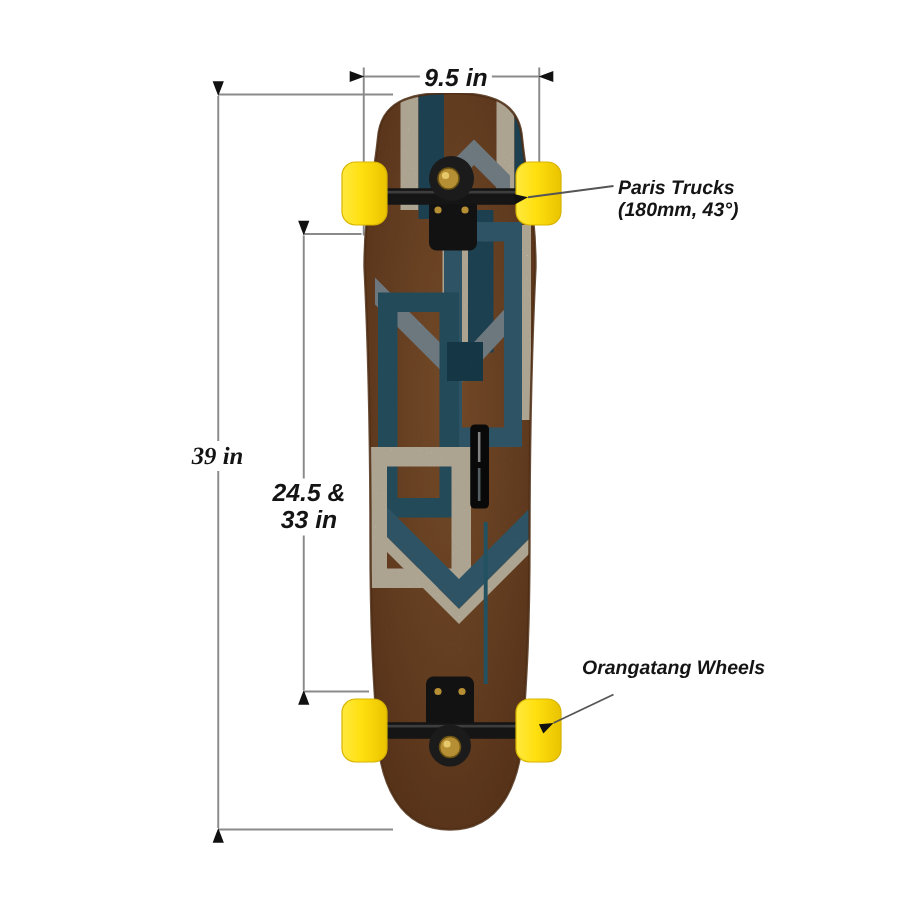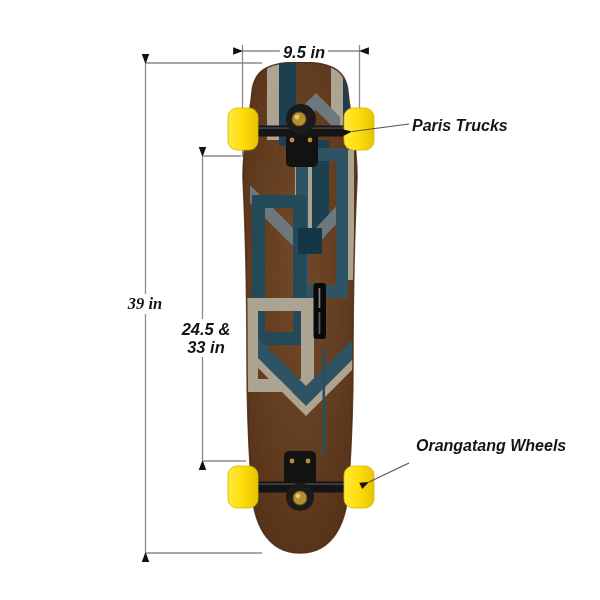--- a/index.html
+++ b/index.html
@@ -7,21 +7,21 @@
     position:relative;width:600px;height:600px;background:#ffffff;overflow:hidden;
     font-family:"Liberation Sans",sans-serif;
   }
   .stage svg{position:absolute;left:0;top:0;}
   .lbl{
     position:absolute;font-style:italic;font-weight:bold;color:#141414;
     white-space:nowrap;background:#ffffff;
   }
   .dim{font-size:16.5px;line-height:1.1;padding:1px 3px;}
   .center{transform:translateX(-50%);text-align:center;}
-  .ann{font-size:16px;line-height:1.18;background:transparent;}
+  .ann{font-size:13px;line-height:1.18;background:transparent;}
   .ann .l2{display:block;}
 </style>
 </head>
 <body>
 
 <div class="stage">
 
   <svg width="600" height="600" viewBox="0 0 600 600">
     <defs>
       <marker id="arr" viewBox="0 0 10 10" refX="0.5" refY="5" markerWidth="9" markerHeight="8" orient="auto-start-reverse">
@@ -138,19 +138,20 @@
 
   <div class="lbl dim center" style="left:145px;top:294px;font-family:Liberation Serif, serif;">39 in</div>
 
   <div class="lbl dim center" style="left:206px;top:319px;">
     <span style="display:block;">24.5 &amp;</span>
     <span style="display:block;">33 in</span>
   </div>
 
   <div class="lbl ann" style="left:412px;top:117px;">
     <span class="l2">Paris Trucks</span>
+    <span class="l2">(180mm, 43°)</span>
   </div>
 
-  <div class="lbl ann" style="left:416px;top:437px;">
+  <div class="lbl ann" style="left:388px;top:437px;">
     <span class="l2">Orangatang Wheels</span>
   </div>
 
 </div>
 
 </body></html>

